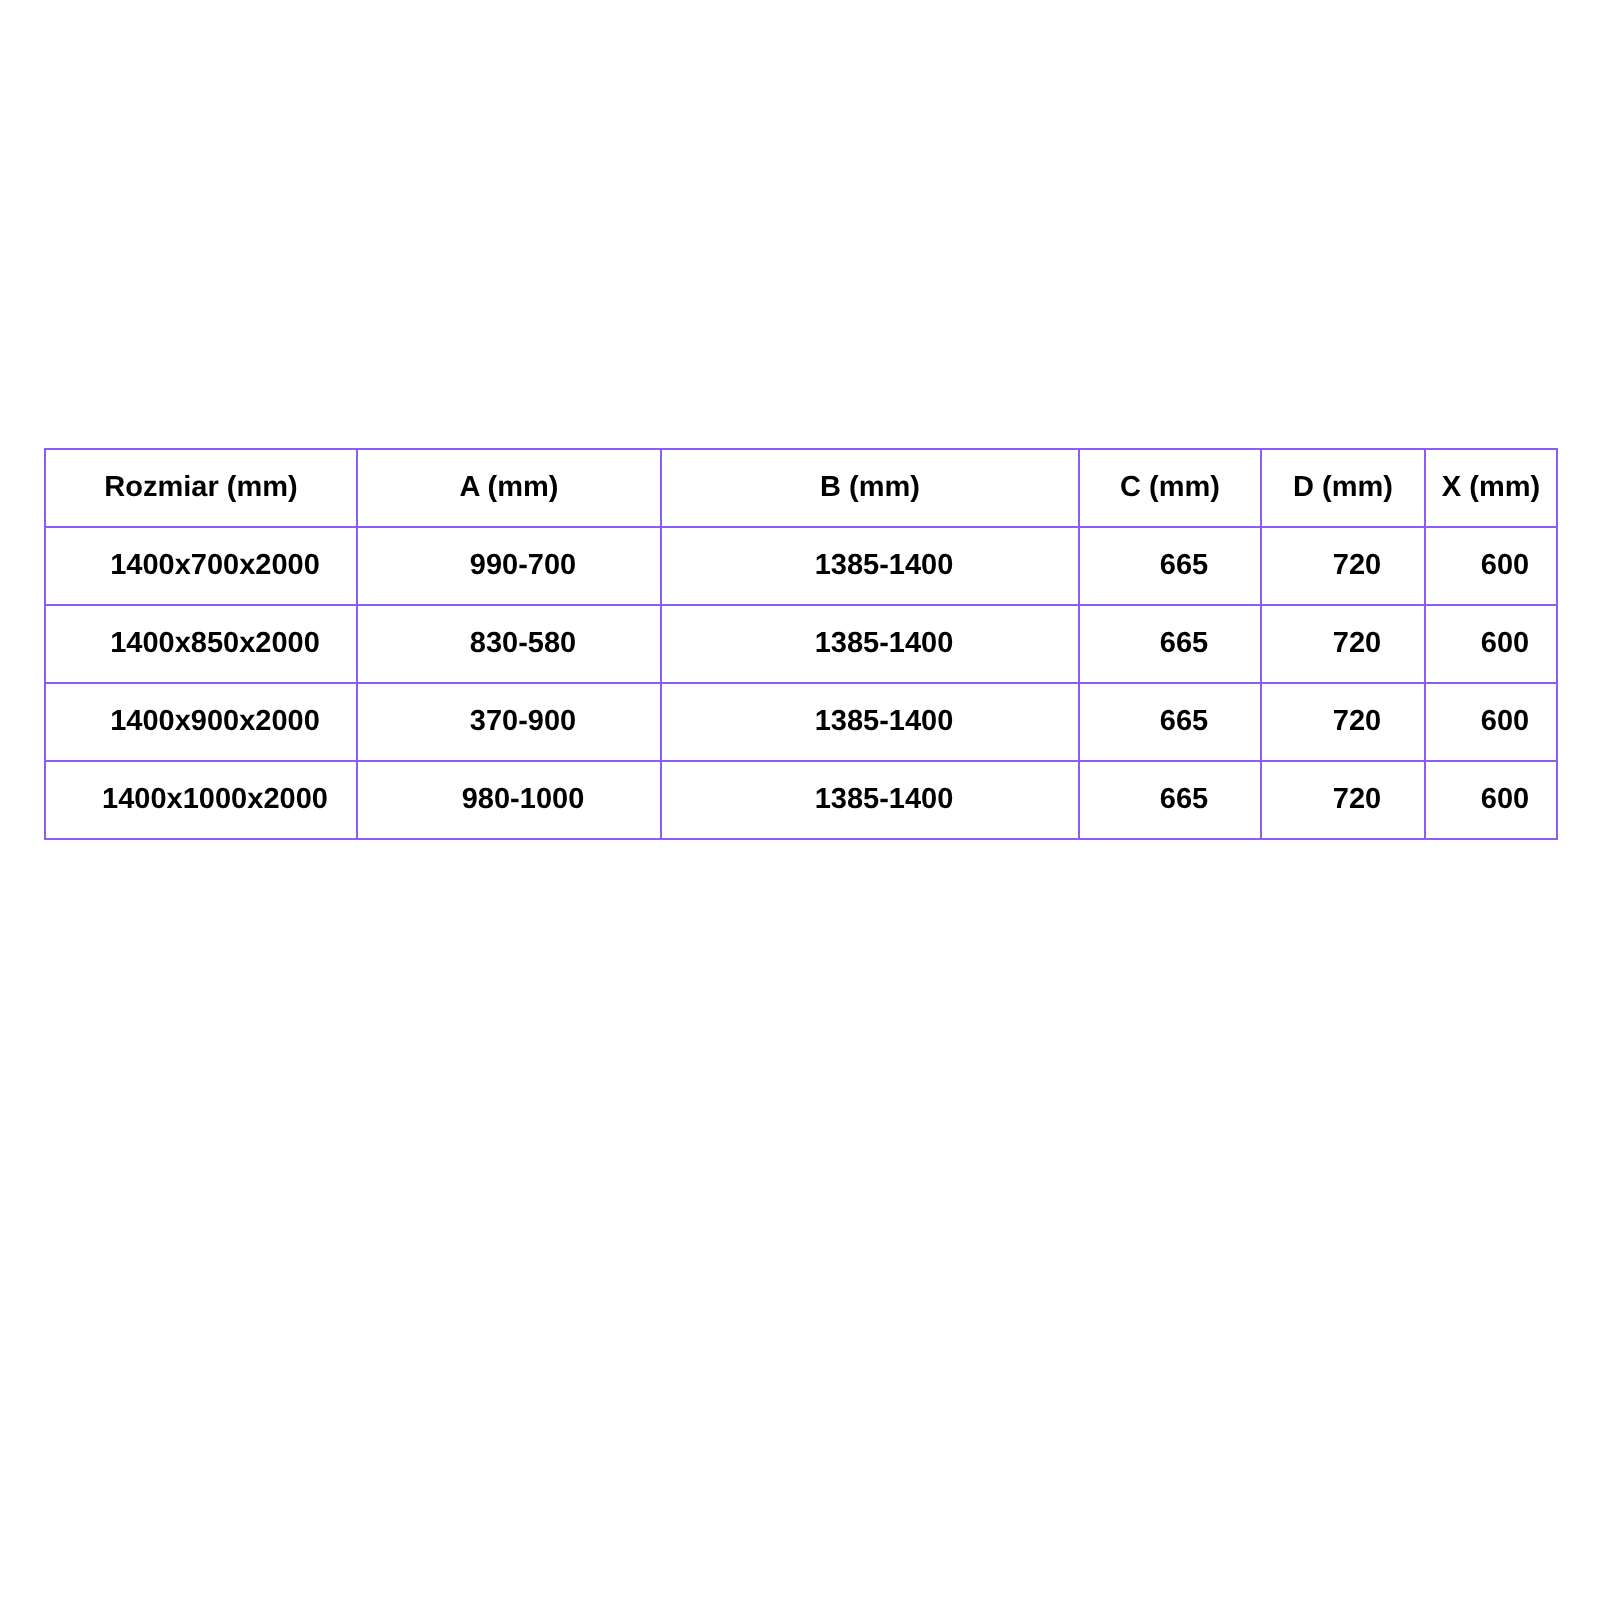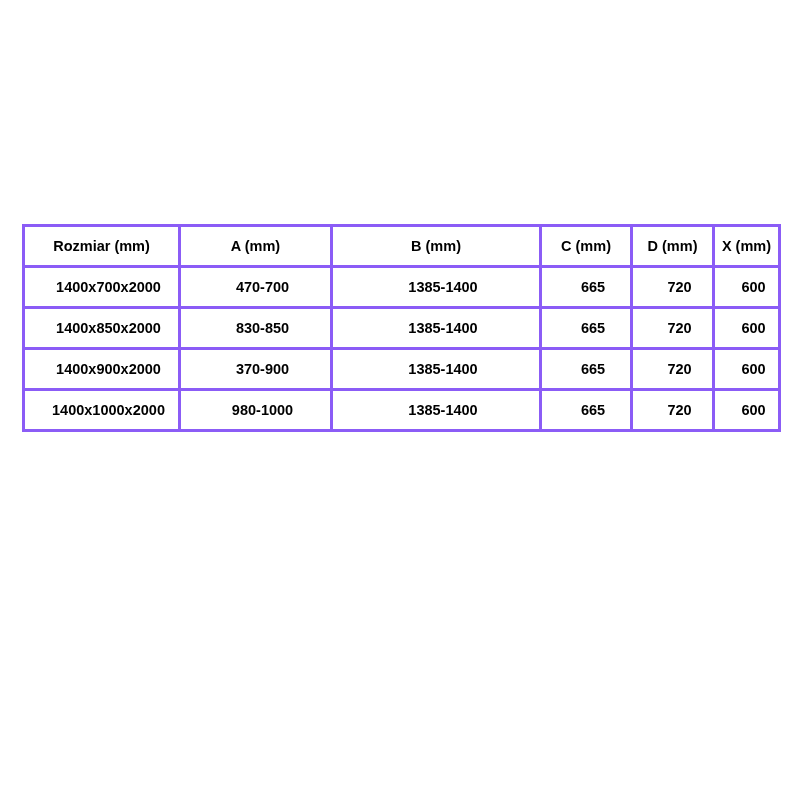--- a/index.html
+++ b/index.html
@@ -28,21 +28,21 @@
     top: 224px;
     width: 756px;
   }
   table.size-table {
     border-collapse: collapse;
     width: 756px;
     table-layout: fixed;
   }
   table.size-table th,
   table.size-table td {
-    border: 3px solid #8b5cf6;
+    border: 1px solid #8b5cf6;
     height: 38px;
     text-align: center;
     vertical-align: middle;
     font-size: 14.5px;
     padding: 0 2px;
     white-space: nowrap;
   }
   table.size-table th {
     font-weight: bold;
     font-size: 14.5px;
@@ -79,29 +79,29 @@
           <th>A (mm)</th>
           <th>B (mm)</th>
           <th>C (mm)</th>
           <th>D (mm)</th>
           <th>X (mm)</th>
         </tr>
       </thead>
       <tbody>
         <tr>
           <td>1400x700x2000</td>
-          <td>470-700</td>
+          <td>990-700</td>
           <td>1385-1400</td>
           <td>665</td>
           <td>720</td>
           <td>600</td>
         </tr>
         <tr>
           <td>1400x850x2000</td>
-          <td>830-850</td>
+          <td>830-580</td>
           <td>1385-1400</td>
           <td>665</td>
           <td>720</td>
           <td>600</td>
         </tr>
         <tr>
           <td>1400x900x2000</td>
           <td>370-900</td>
           <td>1385-1400</td>
           <td>665</td>

